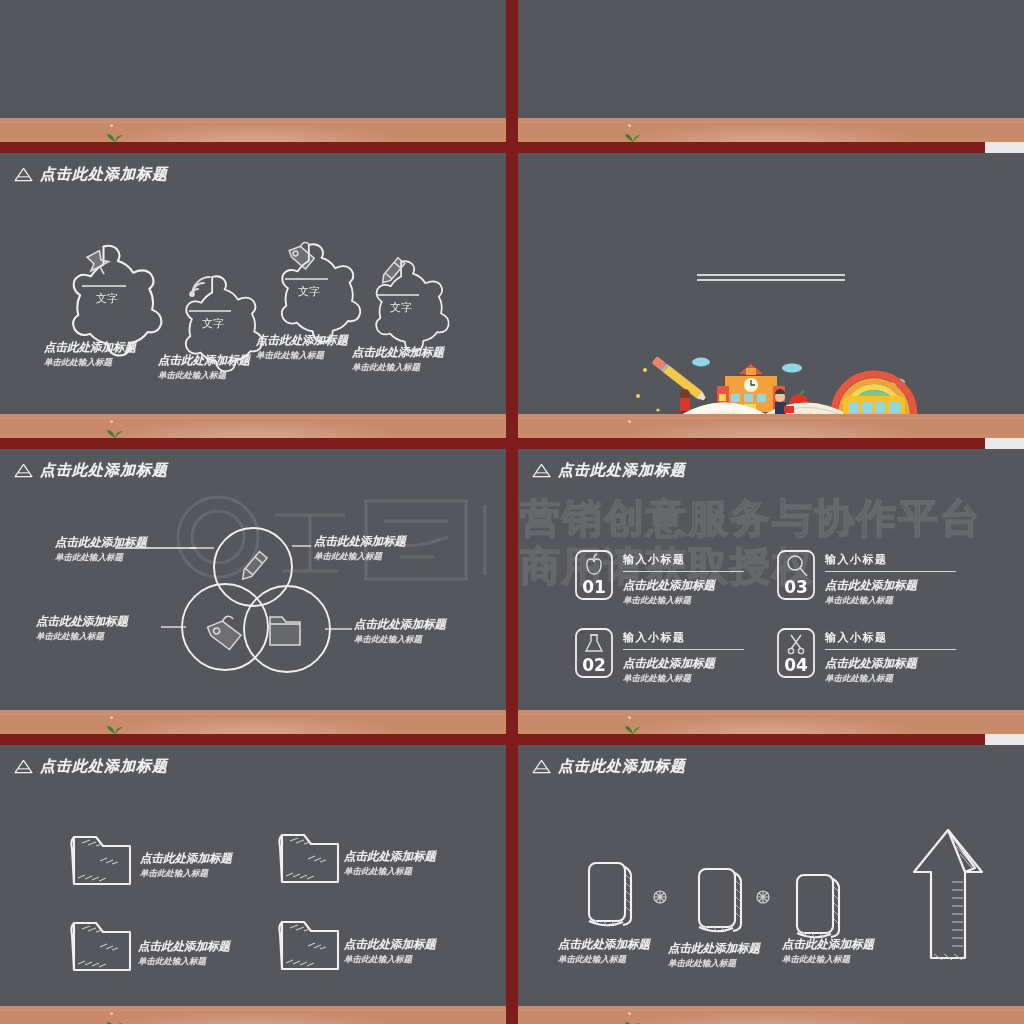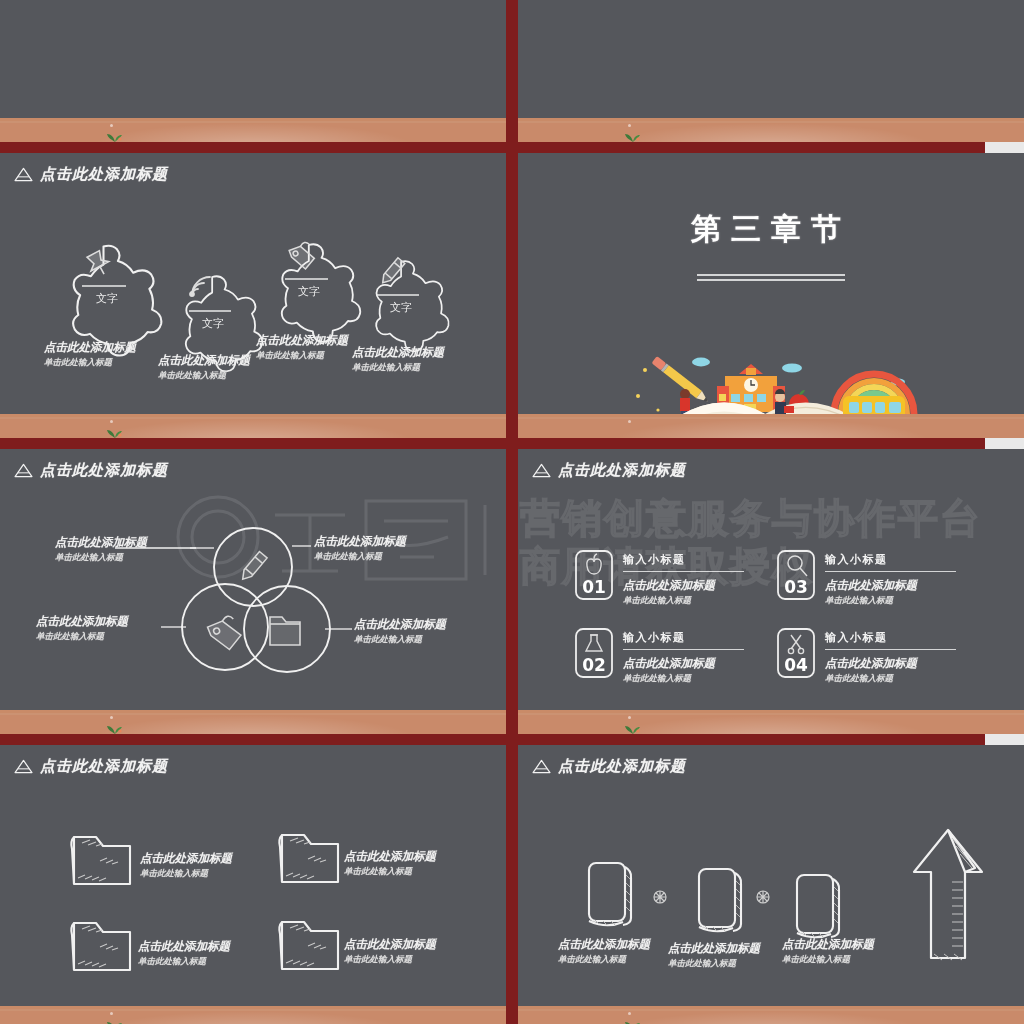--- a/index.html
+++ b/index.html
@@ -212,21 +212,20 @@
           <div class="dot-spark"></div>
         <svg class="plant" viewBox="0 0 18 13">
           <path d="M9 13 C5 10 2 9 1 5 C5 5 8 8 9 13Z" fill="#3f7a3a"></path>
           <path d="M9 13 C12 10 14 9 16 6 C12 6 10 8 9 13Z" fill="#4a8c42"></path>
           <circle cx="14" cy="10" r="1.6" fill="#e8855a"></circle>
         </svg>
       </div>
     </div>
 
     <div class="slide">
-      <div class="ch-title">第三章节</div>
       <svg class="ch-rule" height="10" viewBox="0 0 152 10">
         <path d="M2 2 H150" stroke="#ffffff" stroke-width="1.4"></path>
         <path d="M2 7 H150" stroke="#ffffff" stroke-width="1.4"></path>
       </svg>
 
       <svg class="book-art" viewBox="0 0 300 90">
 
         <circle cx="24" cy="22" r="2" fill="#f5d35a"></circle>
           <circle cx="17" cy="48" r="2" fill="#f5d35a"></circle>
         <circle cx="37" cy="62" r="1.6" fill="#f5d35a"></circle>

